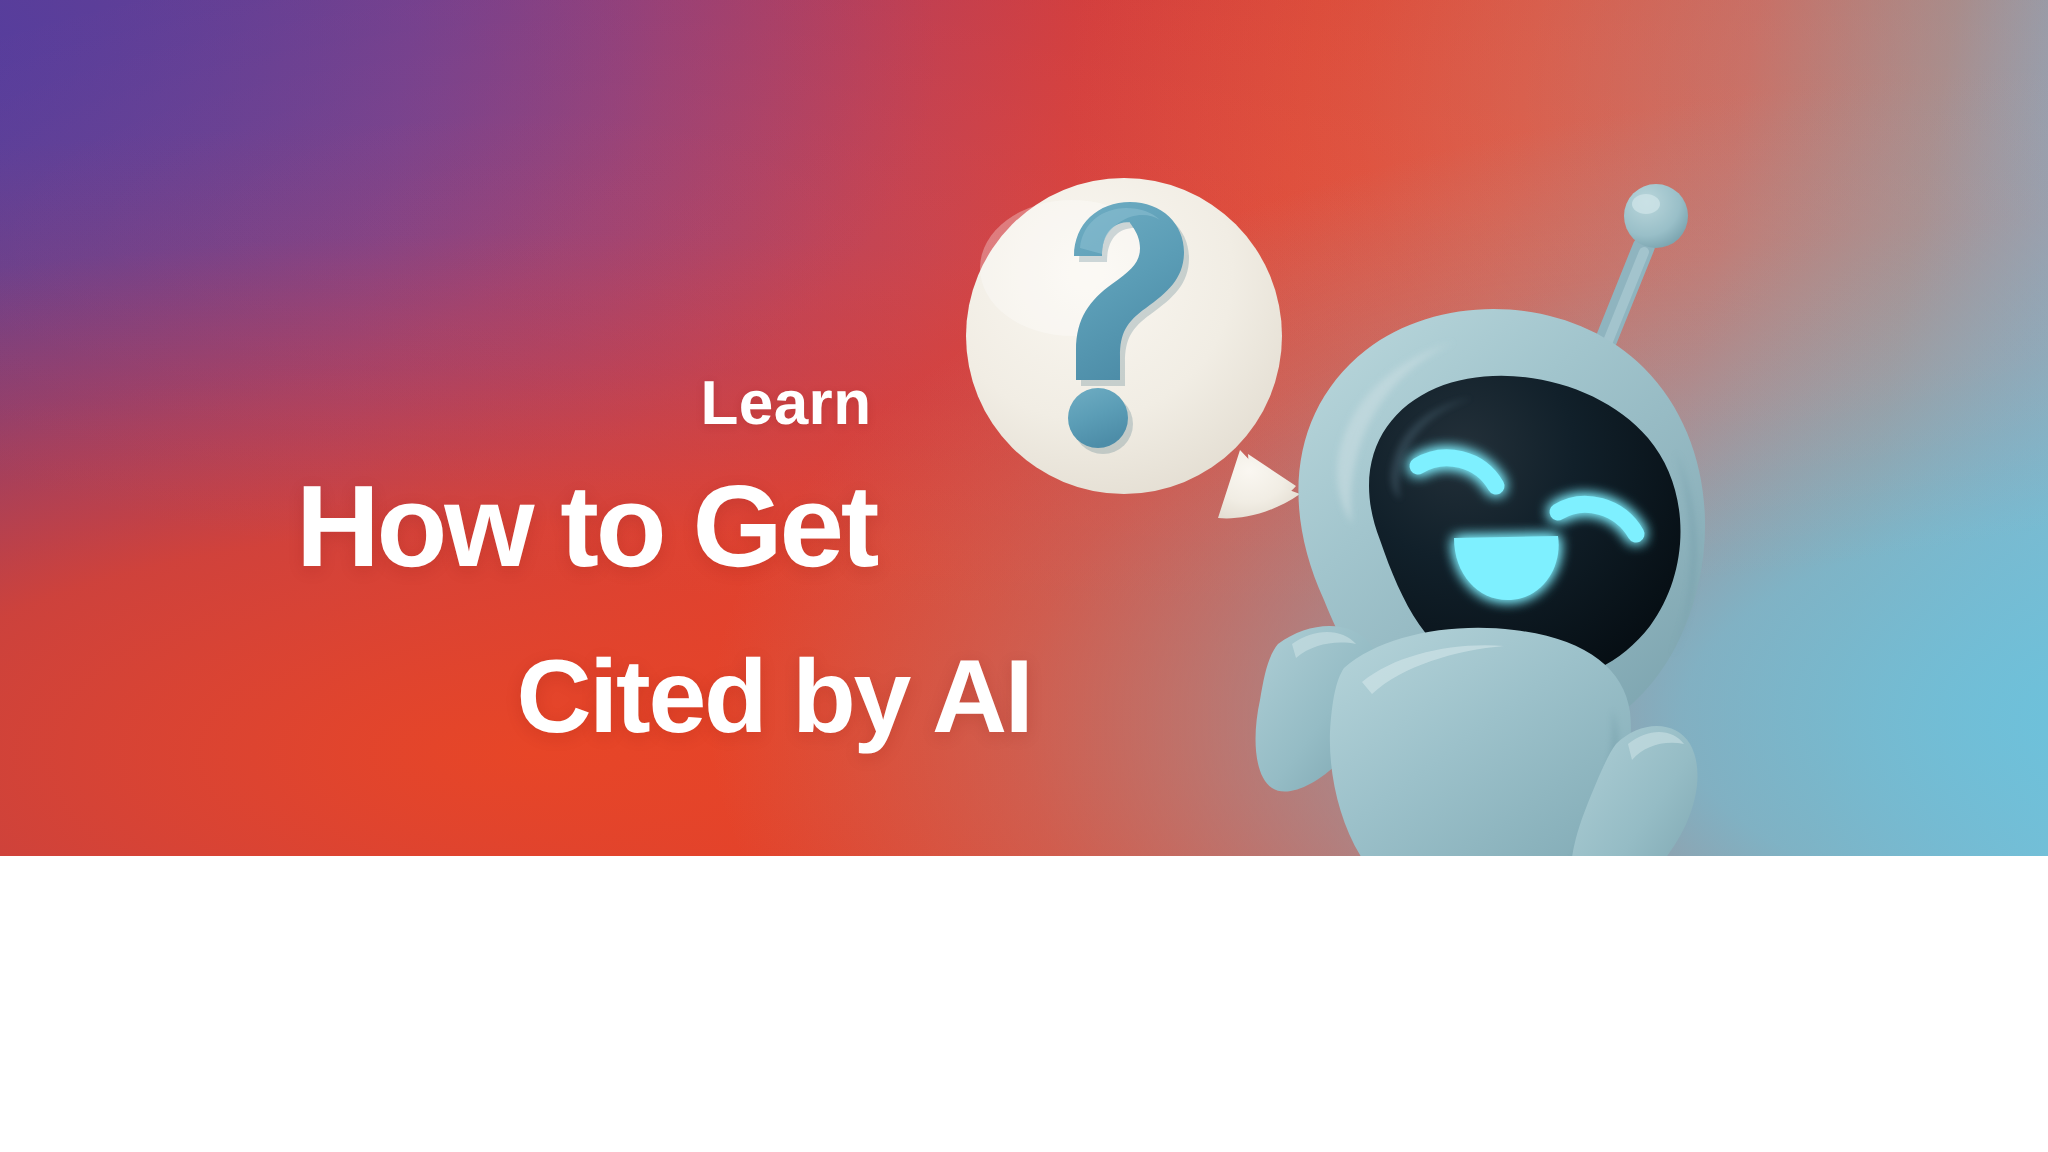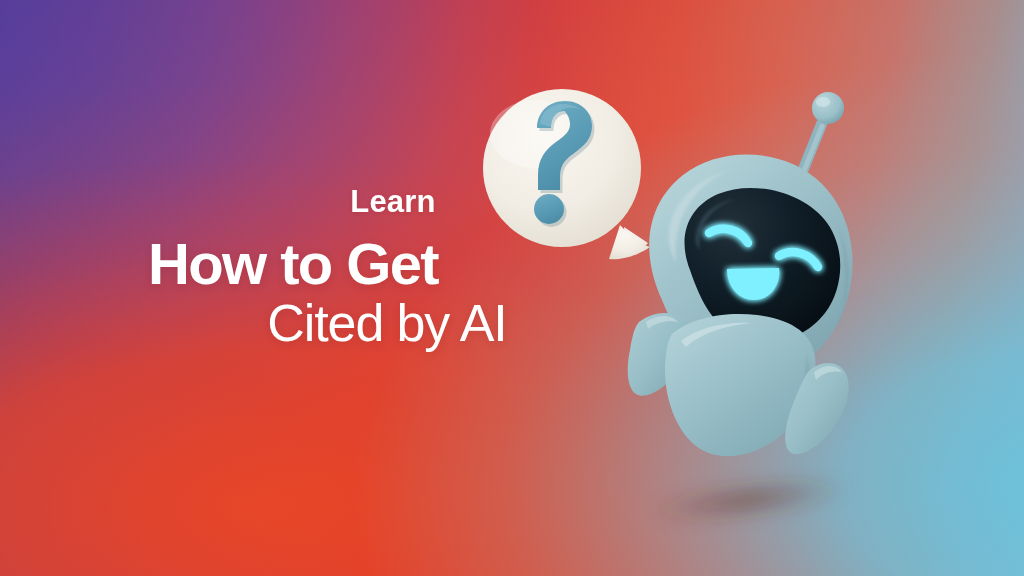--- a/index.html
+++ b/index.html
@@ -5,21 +5,21 @@
   * { margin:0; padding:0; box-sizing:border-box; }
   html, body {
     width:1024px; height:576px;
     overflow:hidden;
     font-family:"Liberation Sans", sans-serif;
   }
 
   #hero {
     position:relative;
     width:1024px;
-    height:576px;
+    height:428px;
     overflow:hidden;
     background:#6d28d9;
   }
 
   
   .bg-layer { position:absolute; inset:0; }
 
   .bg-base {
     background:
       linear-gradient(100deg,
@@ -99,23 +99,23 @@
   .headline {
     margin-top:17px;
     font-size:58px;
     font-weight:700;
     letter-spacing:-1.6px;
     line-height:1.02;
     text-align:left;
     text-shadow:0 2px 8px rgba(120,20,10,0.16);
   }
   .subline {
-    margin-top:3px;
+    margin-top:29px;
     font-size:52px;
-    font-weight:400;
+    font-weight:700;
     letter-spacing:-1.1px;
     line-height:1.04;
     text-align:center;
     padding-left:8px;
     text-shadow:0 2px 8px rgba(120,20,10,0.16);
   }
 
   
   .art {
     position:absolute;

